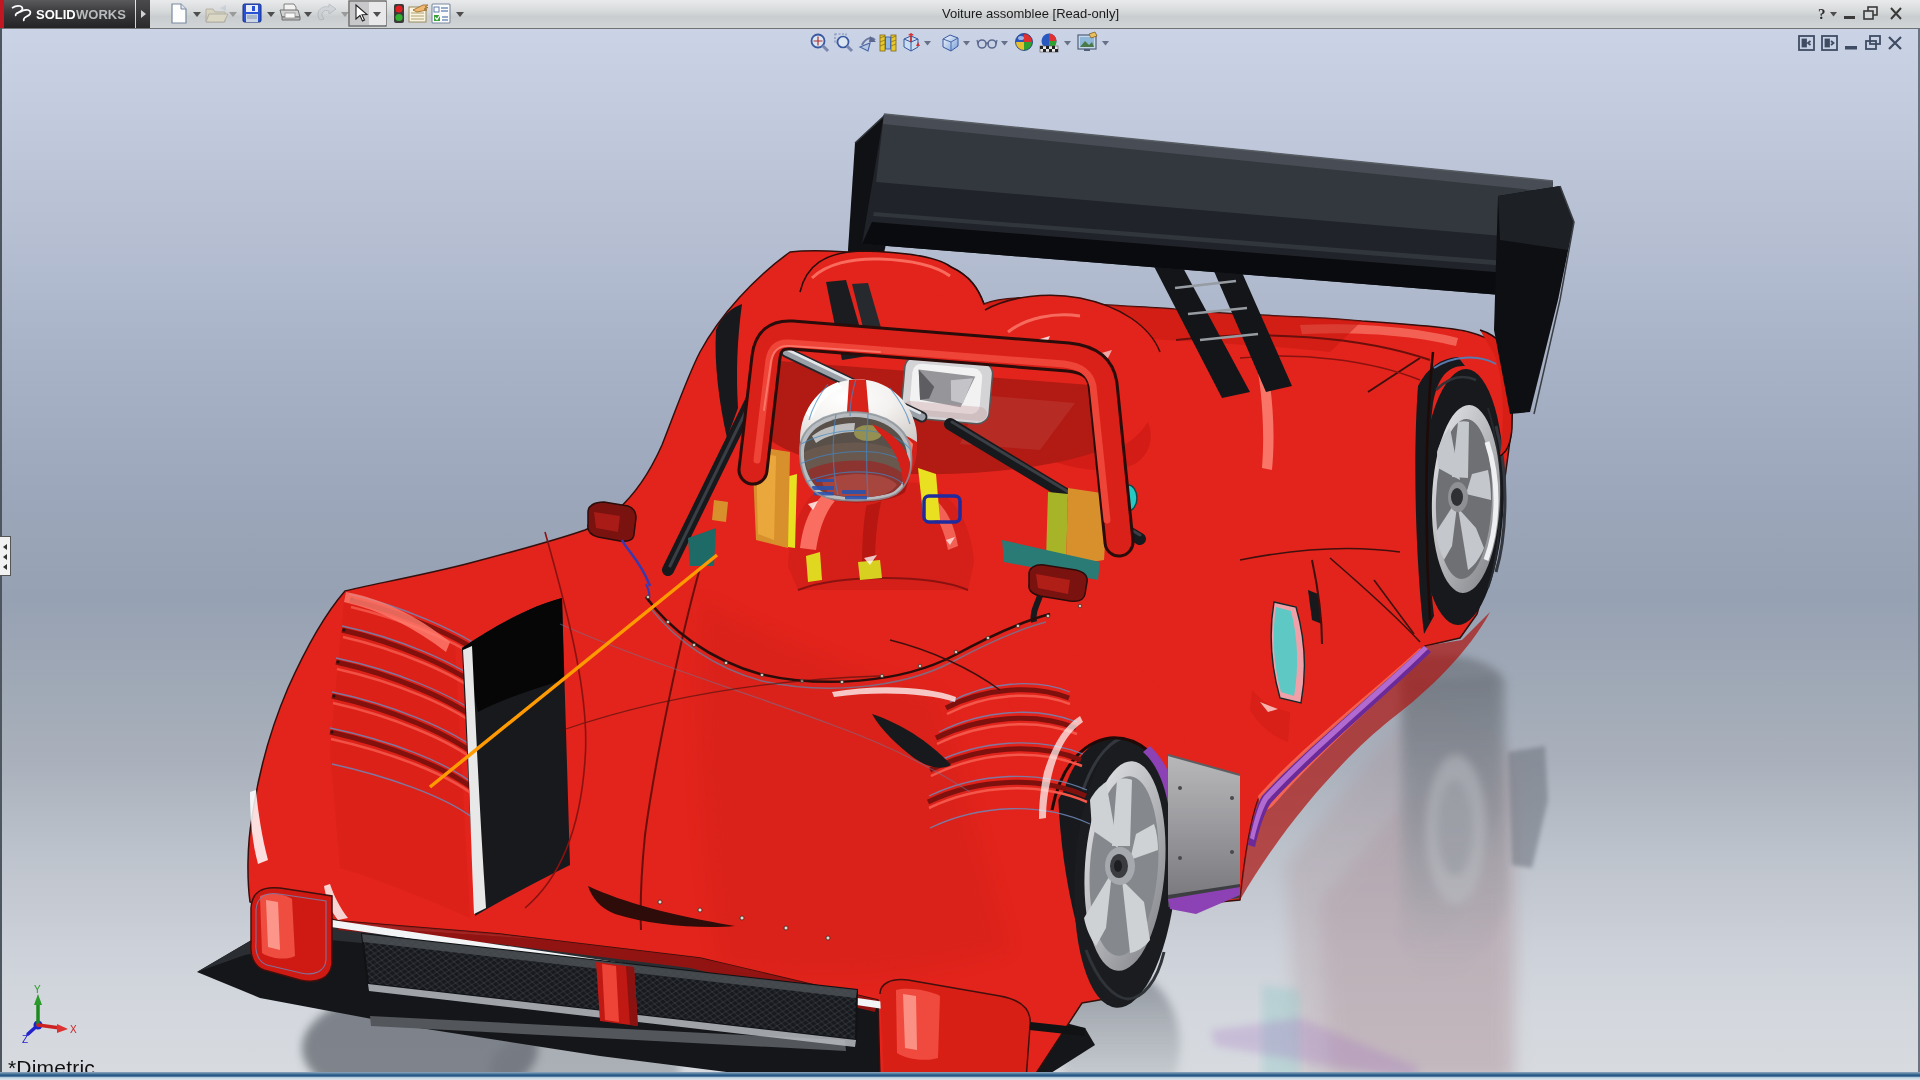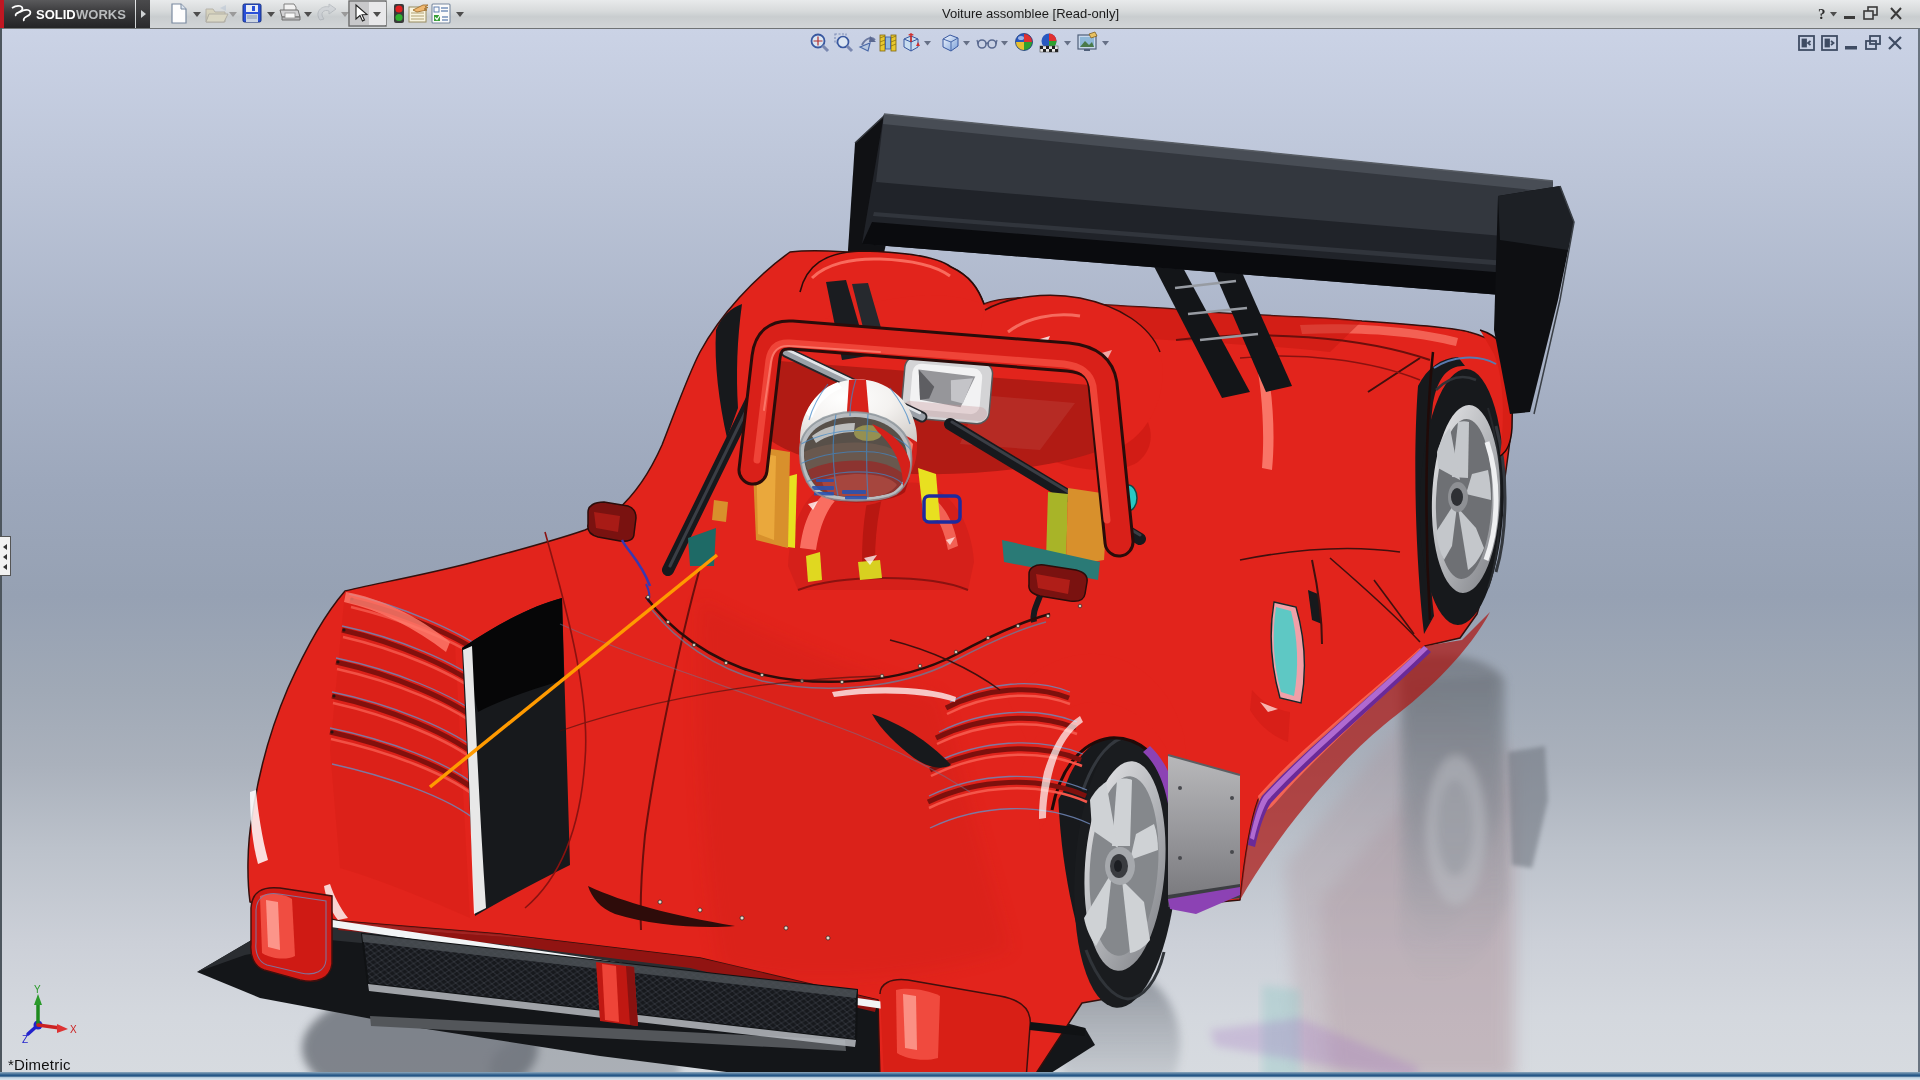--- a/index.html
+++ b/index.html
@@ -11,21 +11,21 @@
   #logoblock{position:absolute;left:4px;top:0;width:131px;height:28px;
     background:linear-gradient(180deg,#5a5a5c 0%,#39393b 45%,#242426 100%);}
   #expander{position:absolute;left:136px;top:0px;width:14px;height:28px;background:linear-gradient(180deg,#4a4a4c,#2a2a2c);}
   #title{position:absolute;left:942px;top:6px;width:400px;text-align:left;
     font-size:13px;color:#1b1b1b;}
   #viewport{position:absolute;left:0;top:28px;width:1920px;height:1052px;
     background:linear-gradient(180deg,#cbd3e6 0%,#bcc5d8 14%,#aab4c8 30%,#9ca7bb 44%,#96a1b3 54%,#a0a9b6 63%,#aab1bc 70%,#bcc2cb 78%,#ccd0d8 87%,#d4d8de 94%,#d7dbe0 100%);}
   #vleftborder{position:absolute;left:0;top:28px;width:2px;height:1052px;background:#4d565e;}
   #lefttab{position:absolute;left:0;top:536px;width:10px;height:38px;background:#f2f2f2;
     border:1px solid #555;border-left:none;}
-  #viewname{position:absolute;left:8px;top:1056px;font-size:15px;color:#101010;letter-spacing:0.2px;}
+  #viewname{position:absolute;left:8px;top:1056px;font-size:21px;color:#101010;letter-spacing:0.2px;}
   #bottomborder{position:absolute;left:0;top:1072px;width:1920px;height:8px;
     background:linear-gradient(180deg,#8fa9bd 0%,#31618e 35%,#1d4f80 50%,#bfd2e0 70%,#dde6ee 100%);}
 </style>
 </head>
 <body>
 <div id="viewport"></div>
 <svg id="scene" style="position:absolute;left:0;top:0;" width="1920" height="1080" viewBox="0 0 1920 1080">
 <defs>
   <filter id="b2">
         <feGaussianBlur stdDeviation="2"></feGaussianBlur>

